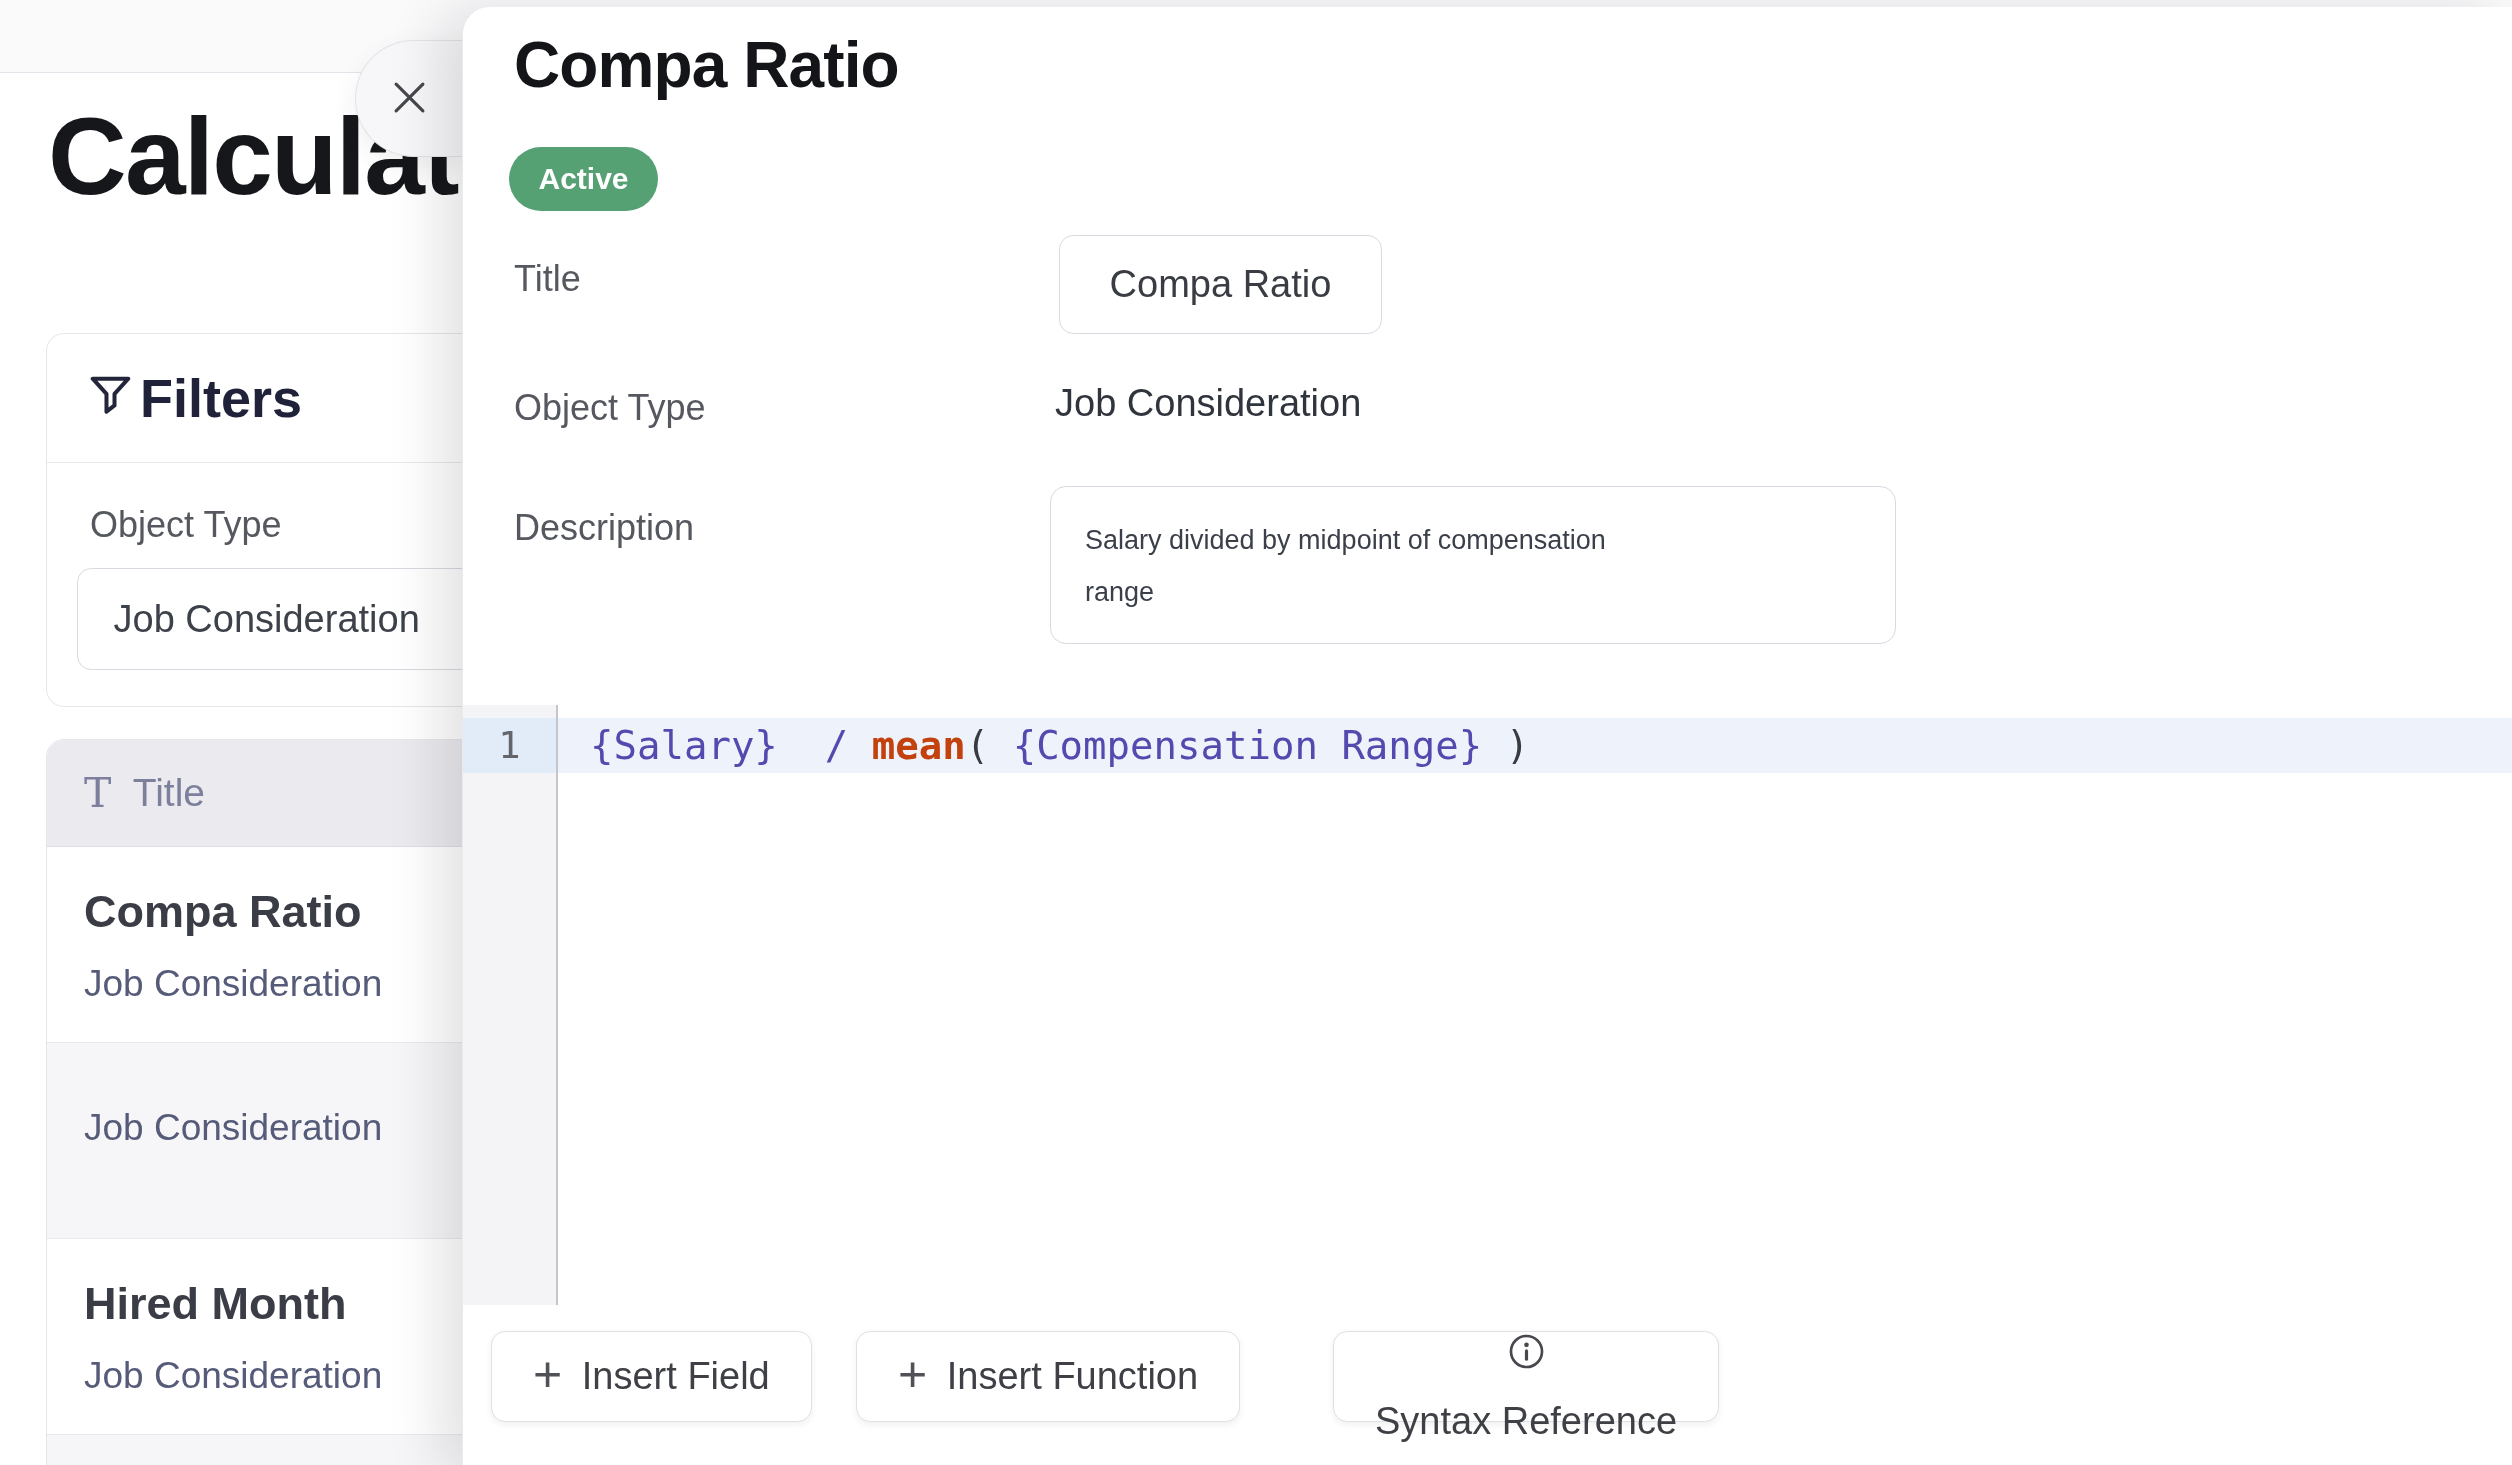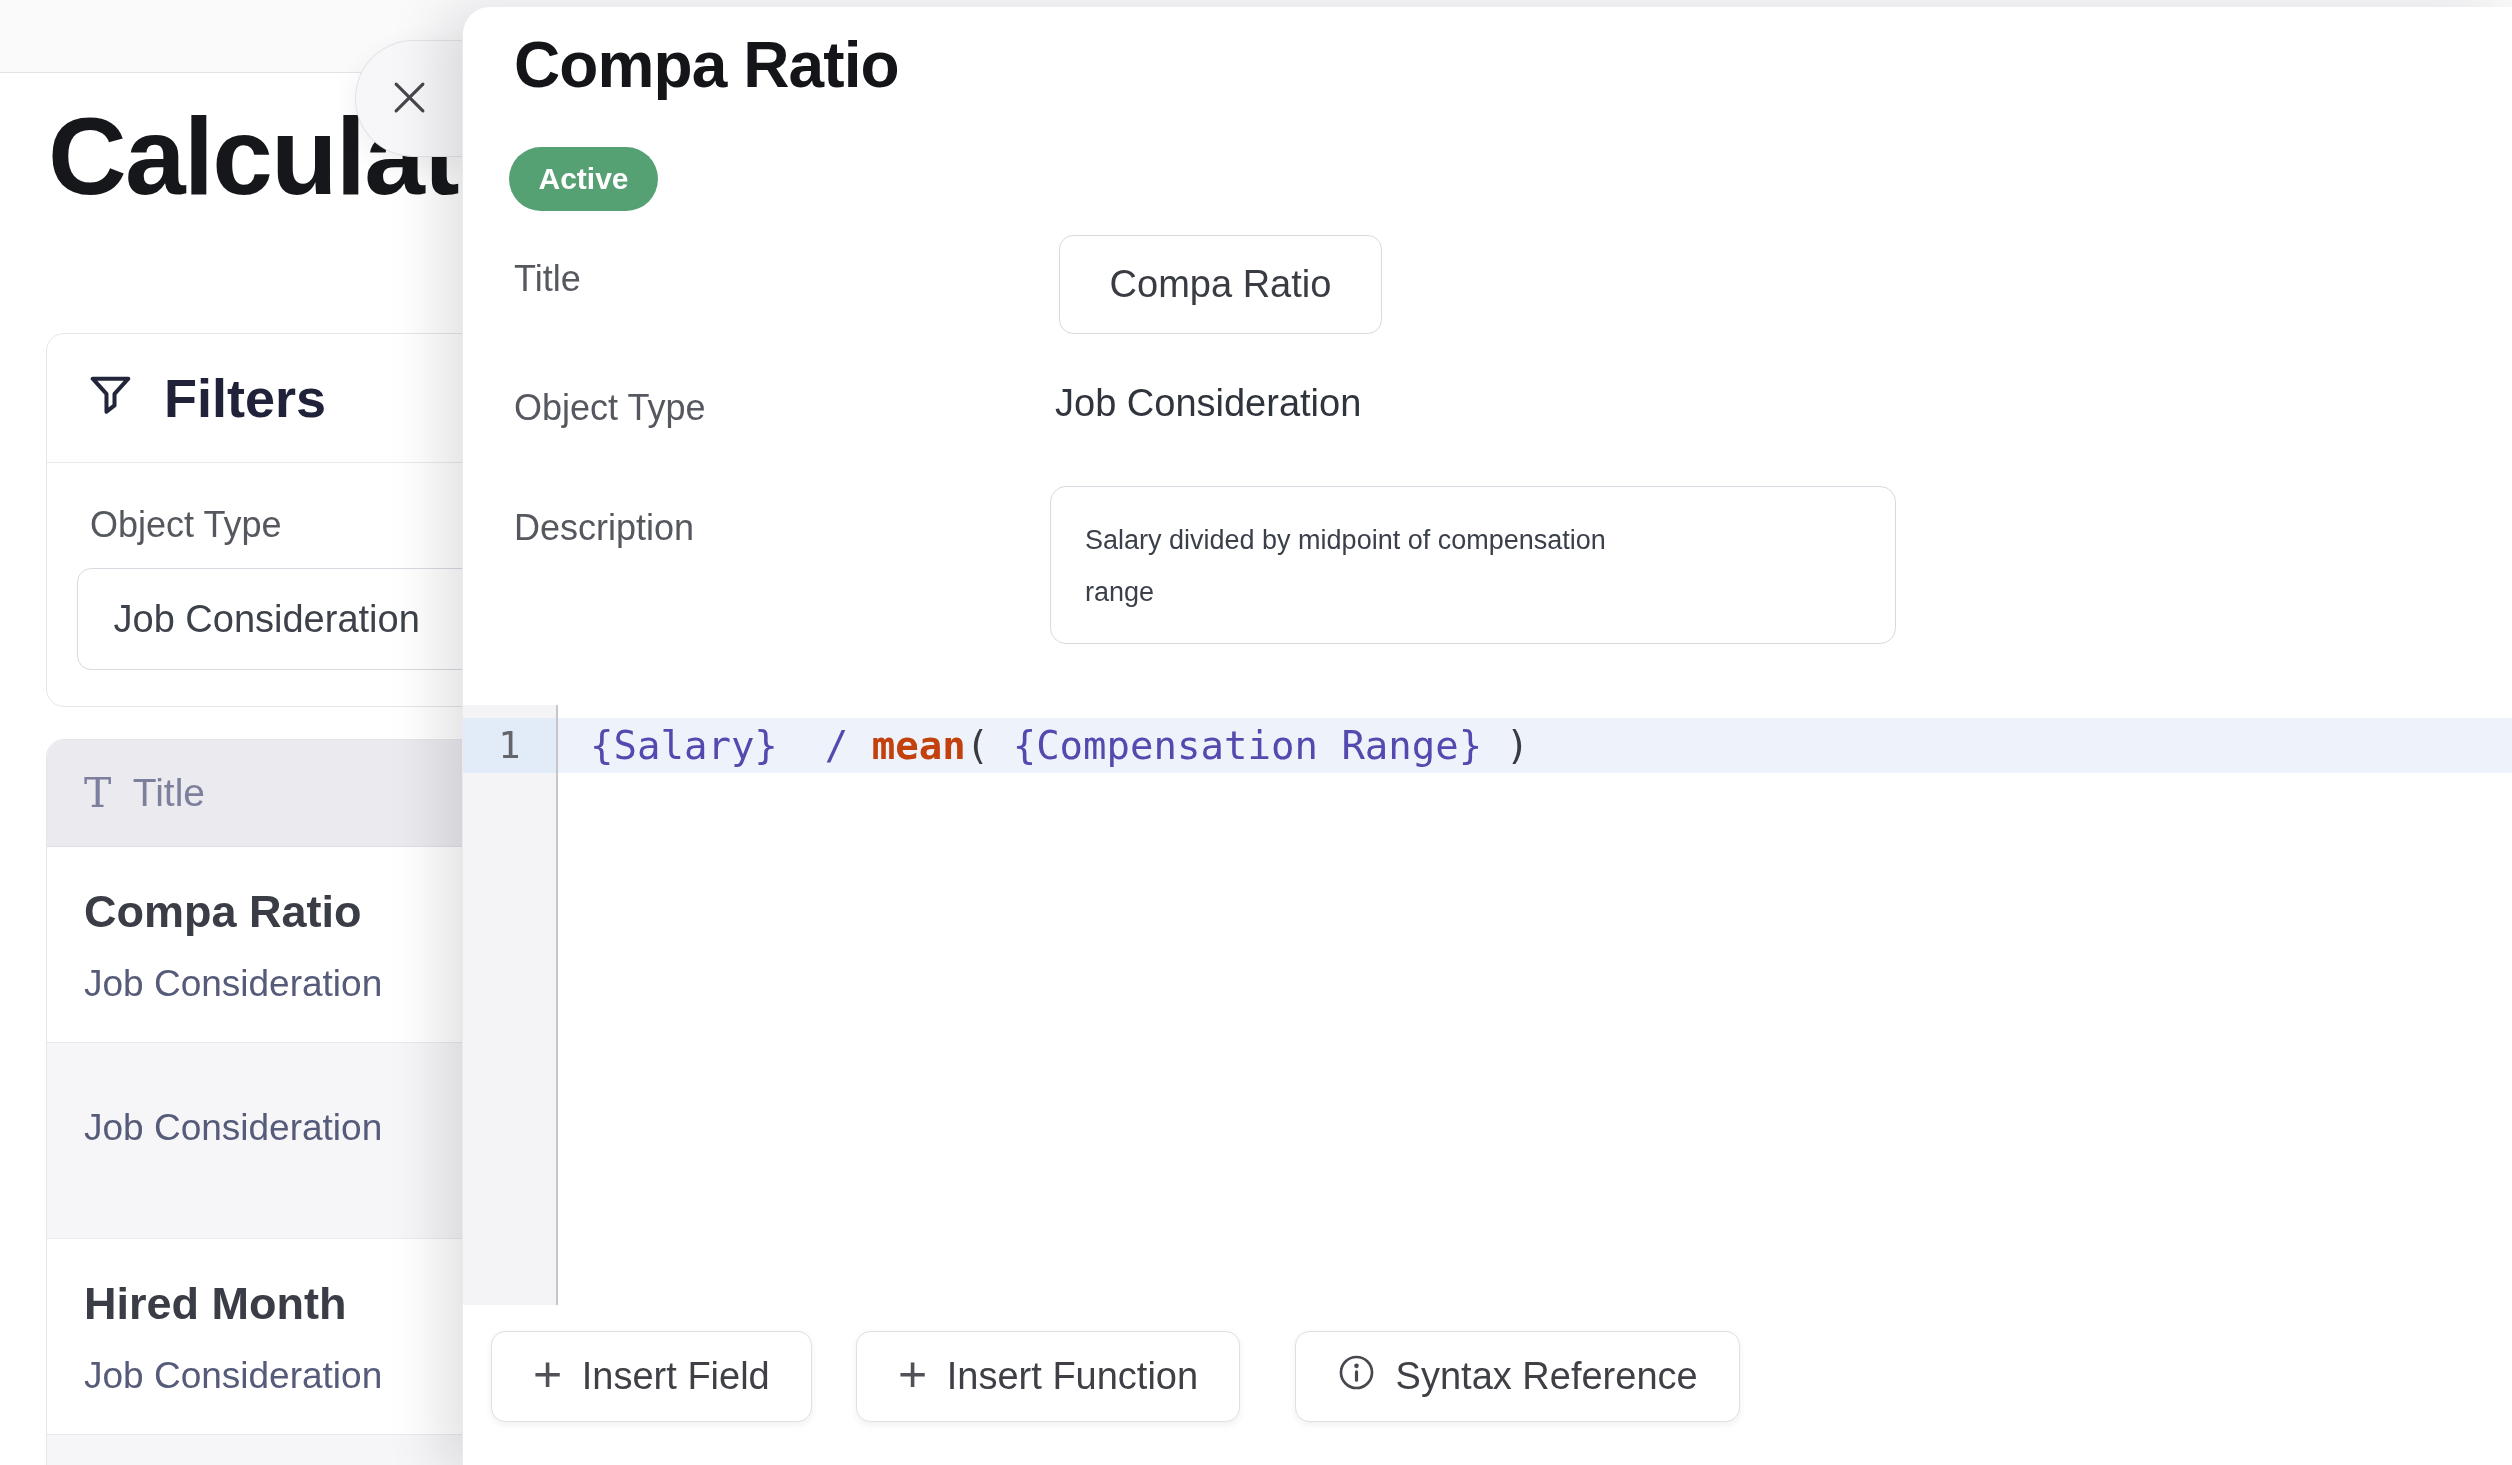--- a/index.html
+++ b/index.html
@@ -12,21 +12,21 @@
             background:#fafafb; border-bottom:1.8px solid #e3e4e9; z-index:1; }
   .page-heading { position:absolute; left:48px; top:93px; z-index:2;
                   font-size:109px; font-weight:700; color:#16171a; letter-spacing:-1.8px;
                   white-space:nowrap; }
 
   .card { position:absolute; background:#fff; border:1.8px solid #e5e6ea; z-index:2; }
 
   
   .filters-card { left:46px; top:333px; width:502px; height:374px; border-radius:18px; }
   .filters-header { position:absolute; left:0; top:0; right:0; height:129px;
-                    border-bottom:1.8px solid #e8e9ed; display:flex; align-items:center; gap:33px;
+                    border-bottom:1.8px solid #e8e9ed; display:flex; align-items:center; gap:9px;
                     padding-left:43px; }
   .filters-title { font-size:54px; font-weight:700; color:#20223a; }
   .filters-body-label { position:absolute; left:43px; top:170px; font-size:36px; color:#56585f; }
   .filters-select { position:absolute; left:29.5px; top:234px; width:500px; height:102px;
                     border:1.8px solid #d8dae1; border-radius:14.3px; background:#fff;
                     display:flex; align-items:center; padding-left:36px;
                     font-size:38px; color:#3d4149; white-space:nowrap; overflow:hidden; }
 
   
   .list-card { left:46px; top:739px; width:502px; height:741px; border-radius:18px 18px 0 0;
@@ -93,21 +93,21 @@
   .tok-paren { color:#3a3b40; }
 
   
   .action-btn { position:absolute; top:1324px; height:91px; display:inline-flex;
                 align-items:center; gap:19.6px; padding:0 41px; background:#fff;
                 border:1.8px solid #dee0e6; border-radius:14.3px;
                 box-shadow:0 2.7px 7.1px rgba(20,20,30,0.06);
                 font-size:38px; color:#3e4046; cursor:pointer; white-space:nowrap; }
   .btn-insert-field { left:28px; }
   .btn-insert-function { left:393px; }
-  .btn-syntax { left:832px; }
+  .btn-syntax { left:870px;flex-direction:column; }
   .plus-glyph { font-size:50px; font-weight:300; color:#505257; line-height:1; margin-top:-5.4px; }
 </style>
 </head>
 <body>
 
 <div id="canvas">
 
   <div class="topbar"></div>
   <div class="page-heading">Calculate</div>
 

